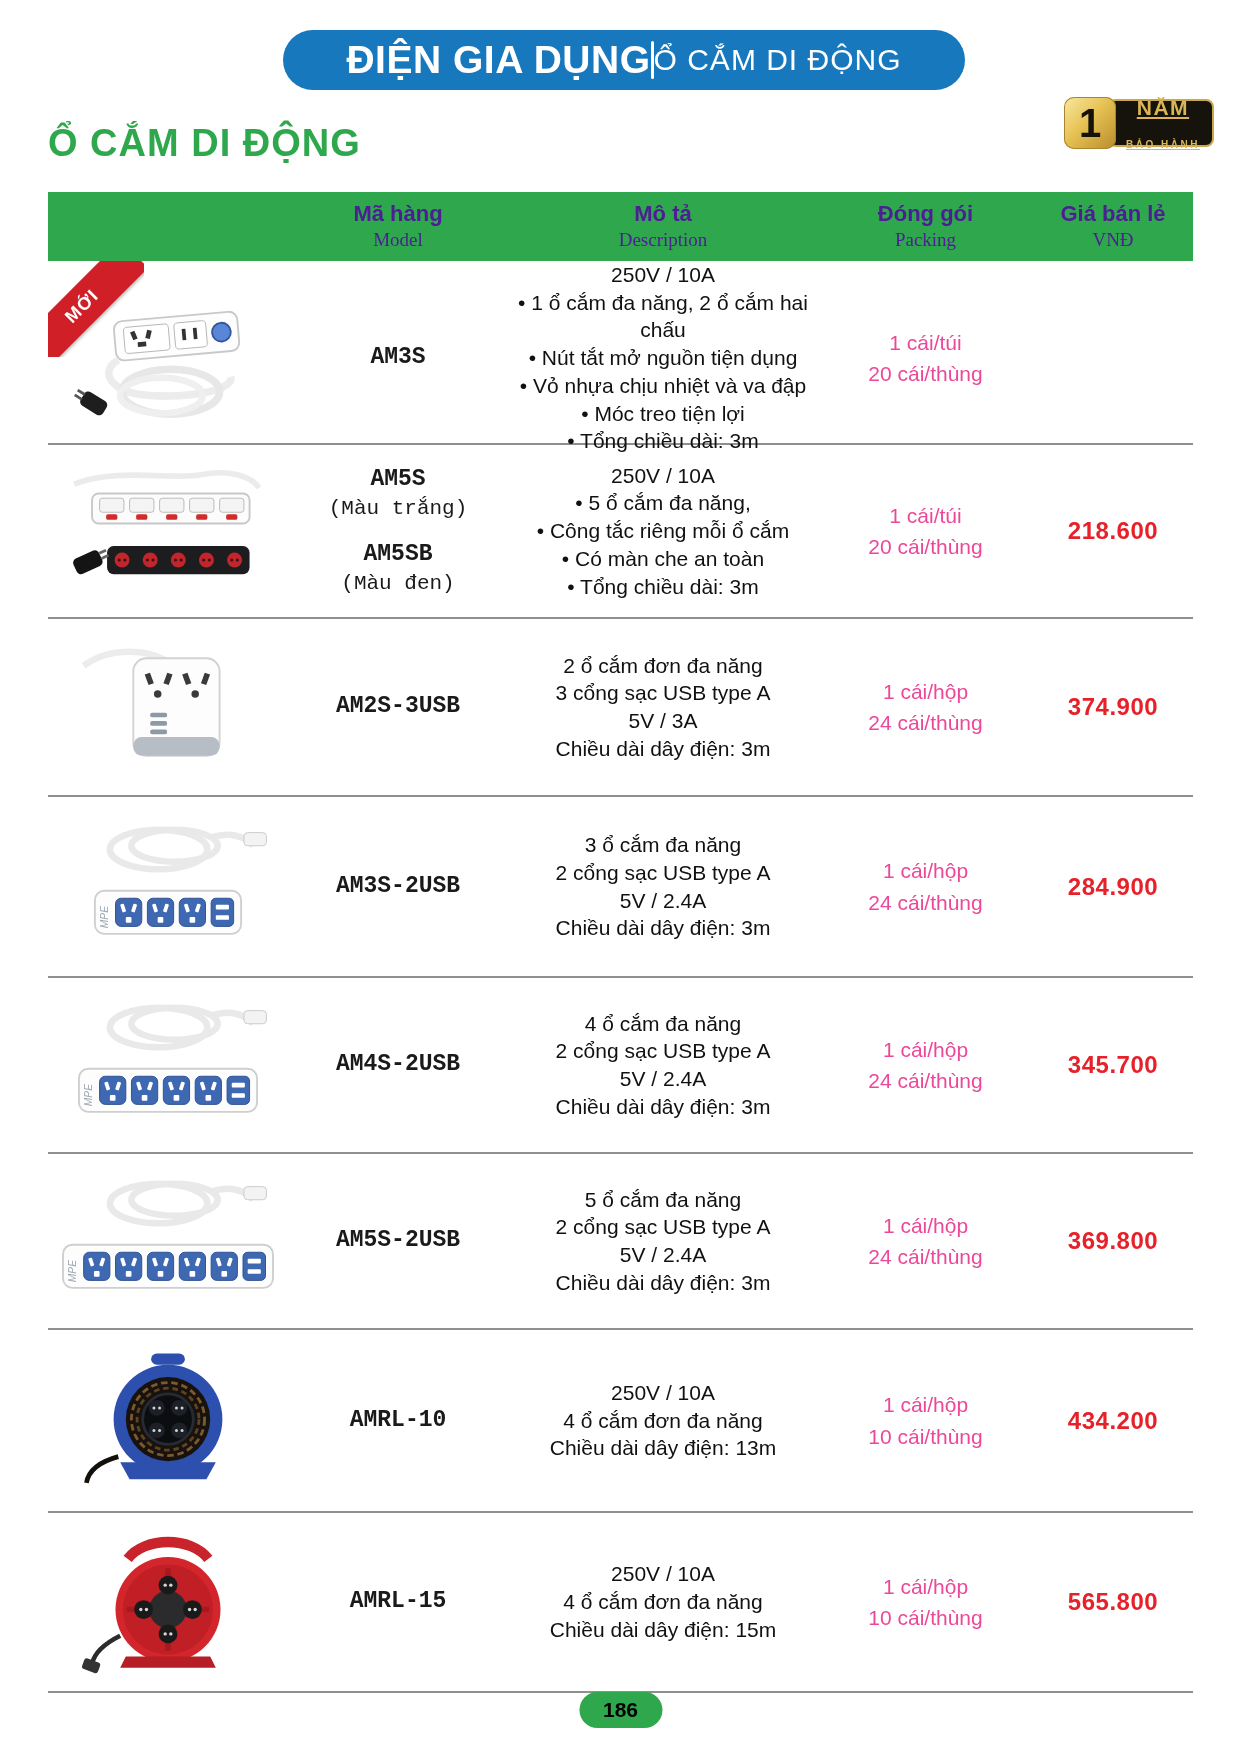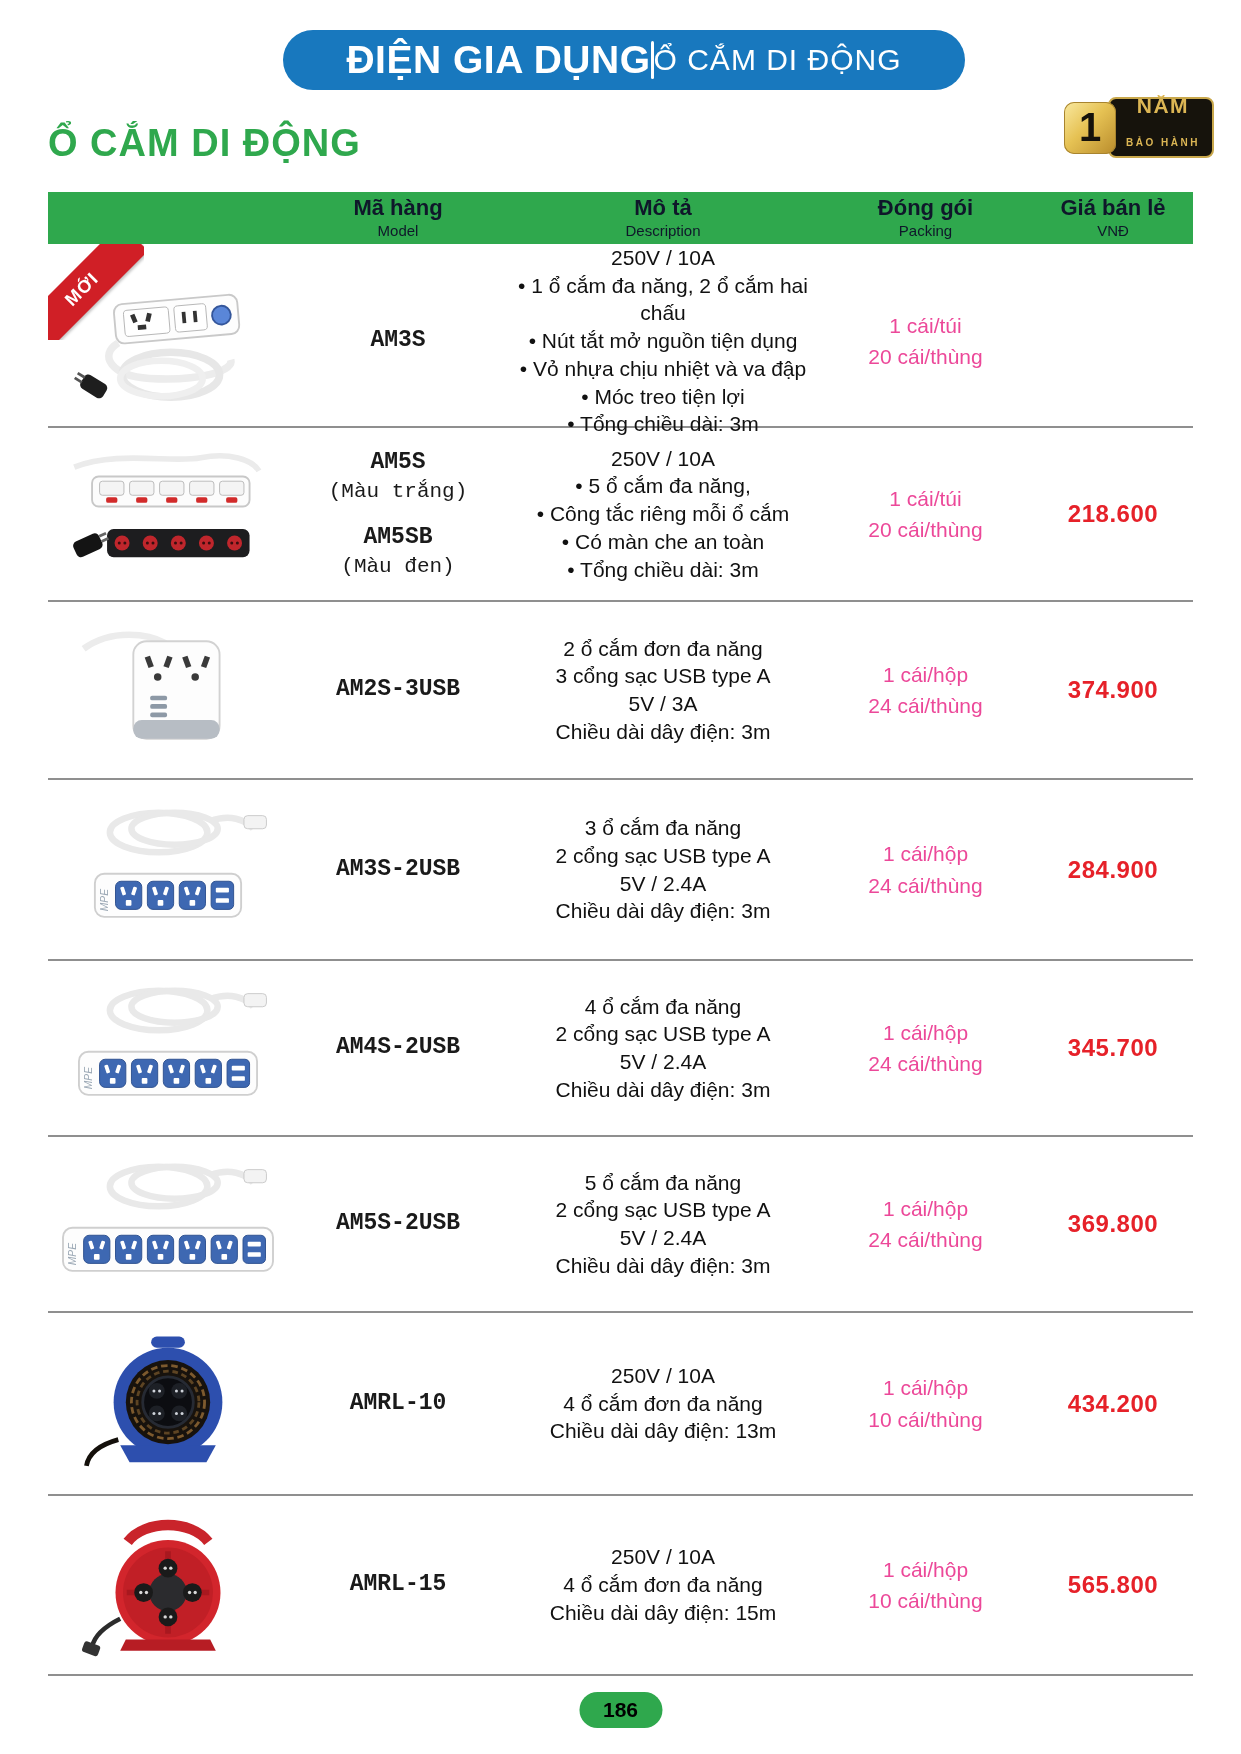--- a/index.html
+++ b/index.html
@@ -18,37 +18,37 @@
   .banner .cat{font-size:39px;font-weight:800;letter-spacing:.5px;}
   .banner .divider{width:3px;height:38px;background:#fff;border-radius:2px;}
   .banner .sub{font-size:30px;font-weight:400;letter-spacing:1px;}
 
   
   .badge{position:absolute;left:1064px;top:97px;display:flex;align-items:center;}
   .badge .one{width:52px;height:52px;border-radius:10px;z-index:2;
     background:linear-gradient(135deg,#f9e9a0 0%,#e6c254 45%,#b98c2c 100%);
     display:flex;align-items:center;justify-content:center;
     font-size:40px;font-weight:800;color:#15120b;box-shadow:inset 0 0 0 1px #a8842f;}
-  .badge .tag{margin-left:-8px;height:44px;padding:0 12px 13px 16px;
+  .badge .tag{margin-left:-8px;height:44px;padding:0 12px 0 16px;
     background:var(--badge-black);border:2px solid #c9a84c;border-radius:8px;
-    display:flex;flex-direction:column;align-items:center;justify-content:center;color:var(--gold);}
+    display:flex;flex-direction:column;align-items:center;justify-content:center;color:var(--gold);text-decoration:underline;}
   .badge .nam{font-size:21px;font-weight:800;letter-spacing:1.5px;line-height:1;}
   .badge .bh{font-size:10px;font-weight:700;letter-spacing:2.5px;margin-top:21px;}
 
   
   .section-title{position:absolute;left:48px;top:122px;font-size:38px;
     font-weight:600;letter-spacing:1px;color:var(--green);}
 
   
   .table{position:absolute;left:48px;top:192px;width:1145px;}
   .thead,.trow{display:grid;grid-template-columns:240px 220px 310px 215px 160px;}
-  .thead{height:52px;background:var(--green);color:#0f172a;}
+  .thead{height:69px;background:var(--green);color:#4c1d95;}
   .thead .hcell{display:flex;flex-direction:column;align-items:center;justify-content:center;text-align:center;}
   .h-vi{font-size:22px;font-weight:700;line-height:1.1;}
-  .h-en{font-size:15px;font-weight:400;margin-top:3px;line-height:1.1;}
+  .h-en{font-size:19px;font-weight:400;margin-top:3px;line-height:1.1;font-family:Liberation Serif, serif;}
 
   .trow{border-bottom:2px solid #8f8f8f;position:relative;}
   .cell{display:flex;flex-direction:column;align-items:center;justify-content:center;text-align:center;}
   .cell-image{position:relative;}
   .illus{display:block;width:230px;height:150px;}
   .model-line{font-size:23px;font-weight:700;line-height:1.3;font-family:Liberation Mono, monospace;}
   .model-line.sub{font-size:21px;font-weight:400;}
   .model-line.gap{height:18px;}
   .desc-line{font-size:21px;line-height:1.32;color:#111;}
   .pack-line{font-size:21px;line-height:1.5;color:#ec4899;}

